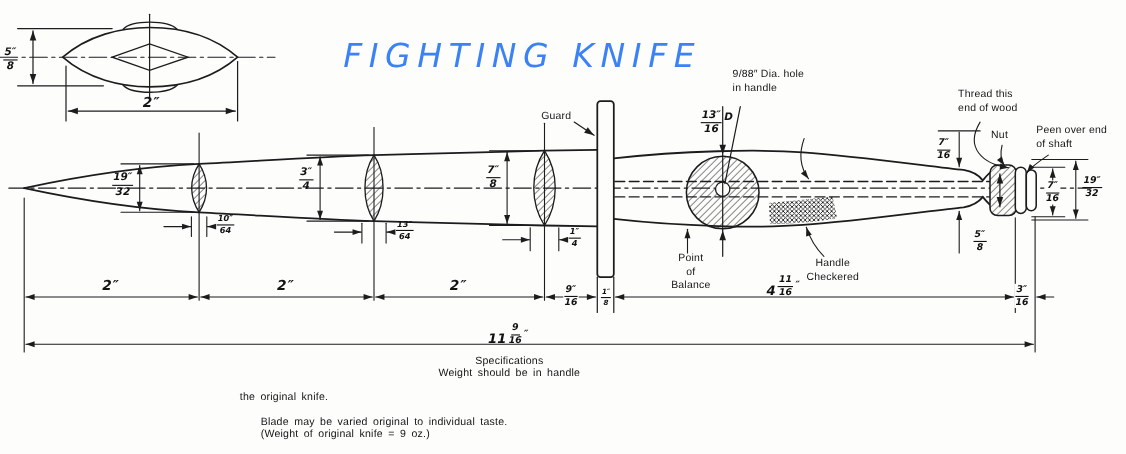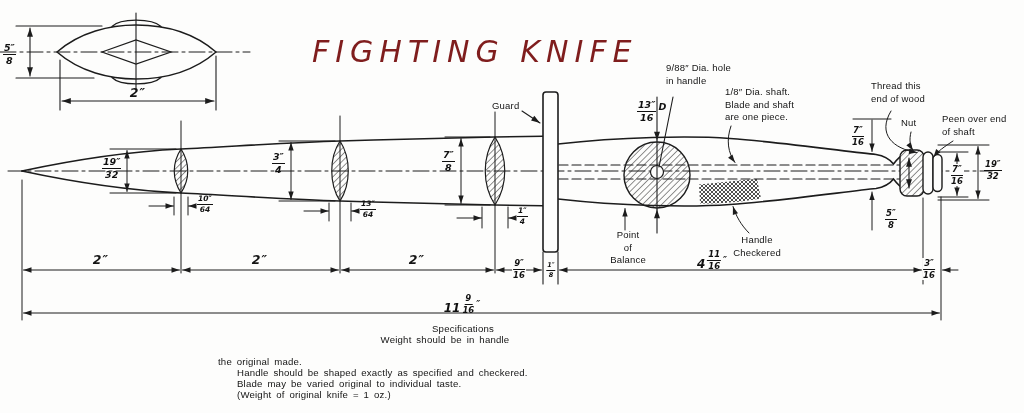--- a/index.html
+++ b/index.html
@@ -1,20 +1,20 @@
 <!DOCTYPE html>
 <html><head>
 <meta charset="utf-8">
 <style>
   html,body{margin:0;padding:0;background:#e8e8e8}
   #sheet{position:relative;width:1024px;height:413px;background:#fdfdfc;overflow:hidden;
          font-family:"Liberation Sans",sans-serif}
   #art{position:absolute;left:0;top:0}
   .lbl{position:absolute;color:#141414}
-  .title{font:italic 30px "DejaVu Sans",sans-serif;letter-spacing:6px;color:#7f1d1d;white-space:nowrap}
+  .title{font:italic 30px "DejaVu Sans",sans-serif;letter-spacing:6px;color:#3b82f6;white-space:nowrap}
   .note{font:9.5px/1.32 "Liberation Sans",sans-serif;white-space:pre-line;letter-spacing:.2px}
   .dim2{font:italic bold 12.5px "DejaVu Sans",sans-serif;letter-spacing:1px}
   .frac{display:inline-flex;flex-direction:column;align-items:center;line-height:1.05;
         font:italic bold 8.5px "DejaVu Sans",sans-serif;color:#111}
   .frac>span:first-child{border-bottom:1px solid #111;padding:0 1px .5px}
   .frac.f9{font-size:9.5px}
   .frac.sm{font-size:7.5px}
   .frac.xs{font-size:6.5px}
   .frac.bg{background:#fdfdfc;padding:0 1px}
   .mix{display:flex;align-items:flex-end;gap:2px;font:italic bold 12px "DejaVu Sans",sans-serif;color:#111}
@@ -207,23 +207,20 @@
 in handle</div>
 
 <div class="lbl row" style="left:637px;top:99px">
   <span class="frac f9">
         <span>13″</span>
         <span>16</span>
       </span>
   <span class="dsuf">D</span>
 </div>
 
-<div class="lbl note" style="left:725px;top:86px">1/8″ Dia. shaft.
-Blade and shaft
-are one piece.</div>
 <div class="lbl note" style="left:871px;top:80px">Thread this
 end of wood</div>
 <div class="lbl note" style="left:901px;top:117px">Nut</div>
 <div class="lbl note" style="left:942px;top:113px">Peen over end
 of shaft</div>
 <div class="lbl note ctr" style="left:628px;top:229px">Point
 of
 Balance</div>
 <div class="lbl note ctr" style="left:757px;top:234px">Handle
 Checkered</div>
@@ -271,19 +268,18 @@
 <div class="lbl mix ctr" style="left:462px;top:293px">
   <span>11</span>
   <span class="frac">
         <span>9</span>
         <span>16</span>
       </span>
   <span class="u">″</span>
 </div>
 
 <div class="lbl spec ctr" style="left:463px;top:323px">Specifications</div>
-<div class="lbl spec ctr" style="left:445px;top:334px">Weight should be in handle</div>
-<div class="lbl spec" style="left:218px;top:356px">the original made.</div>
-<div class="lbl spec" style="left:237px;top:367px">Handle should be shaped exactly as specified and checkered.</div>
+<div class="lbl spec ctr" style="left:463px;top:334px">Weight should be in handle</div>
+<div class="lbl spec" style="left:218px;top:356px">the original knife.</div>
 <div class="lbl spec" style="left:237px;top:378px">Blade may be varied original to individual taste.</div>
-<div class="lbl spec" style="left:237px;top:389px">(Weight of original knife = 1 oz.)</div>
+<div class="lbl spec" style="left:237px;top:389px">(Weight of original knife = 9 oz.)</div>
 
 </div>
 
 </body></html>

